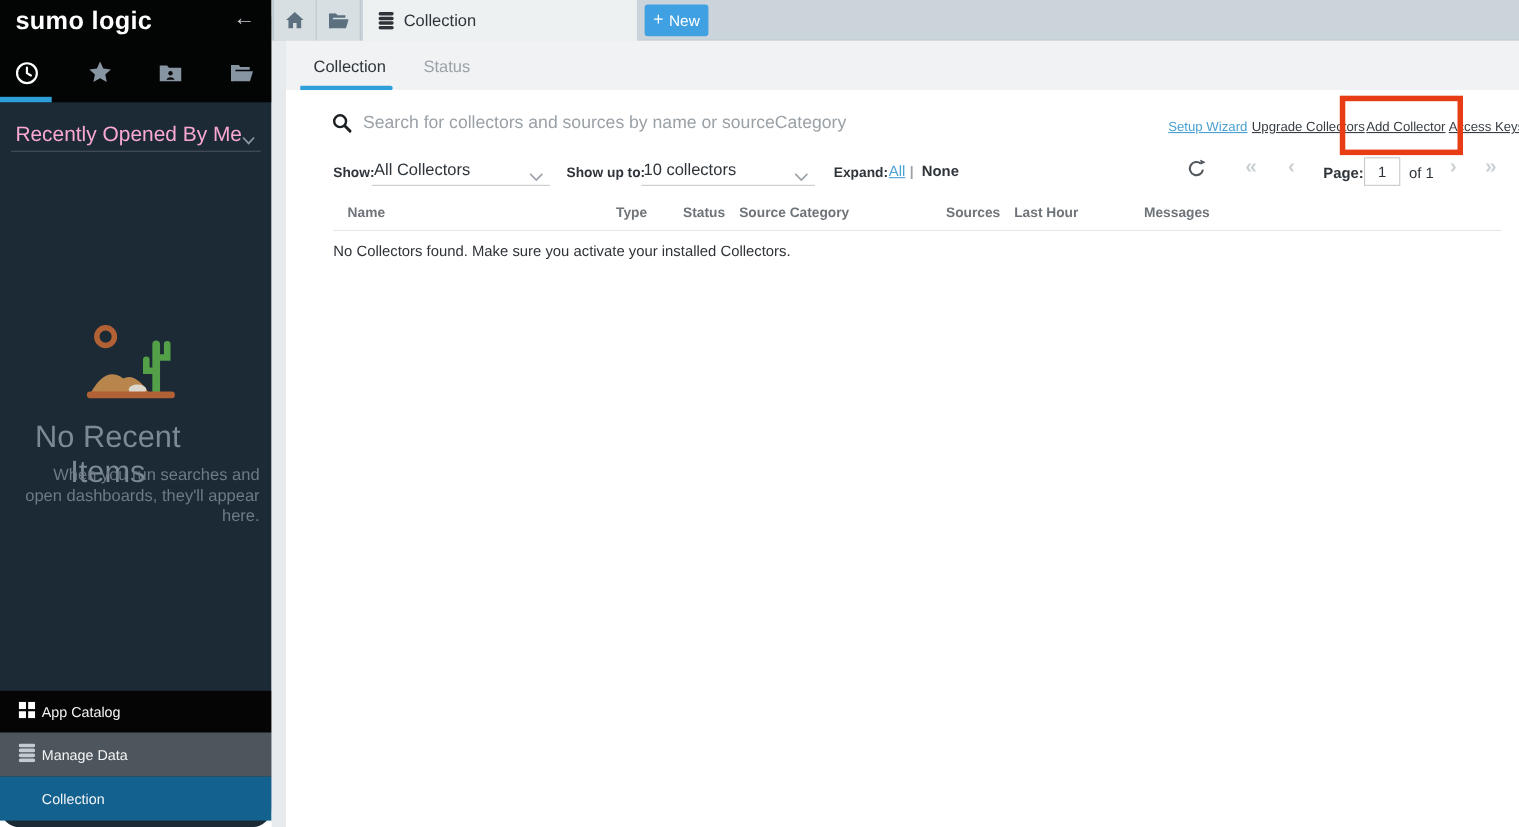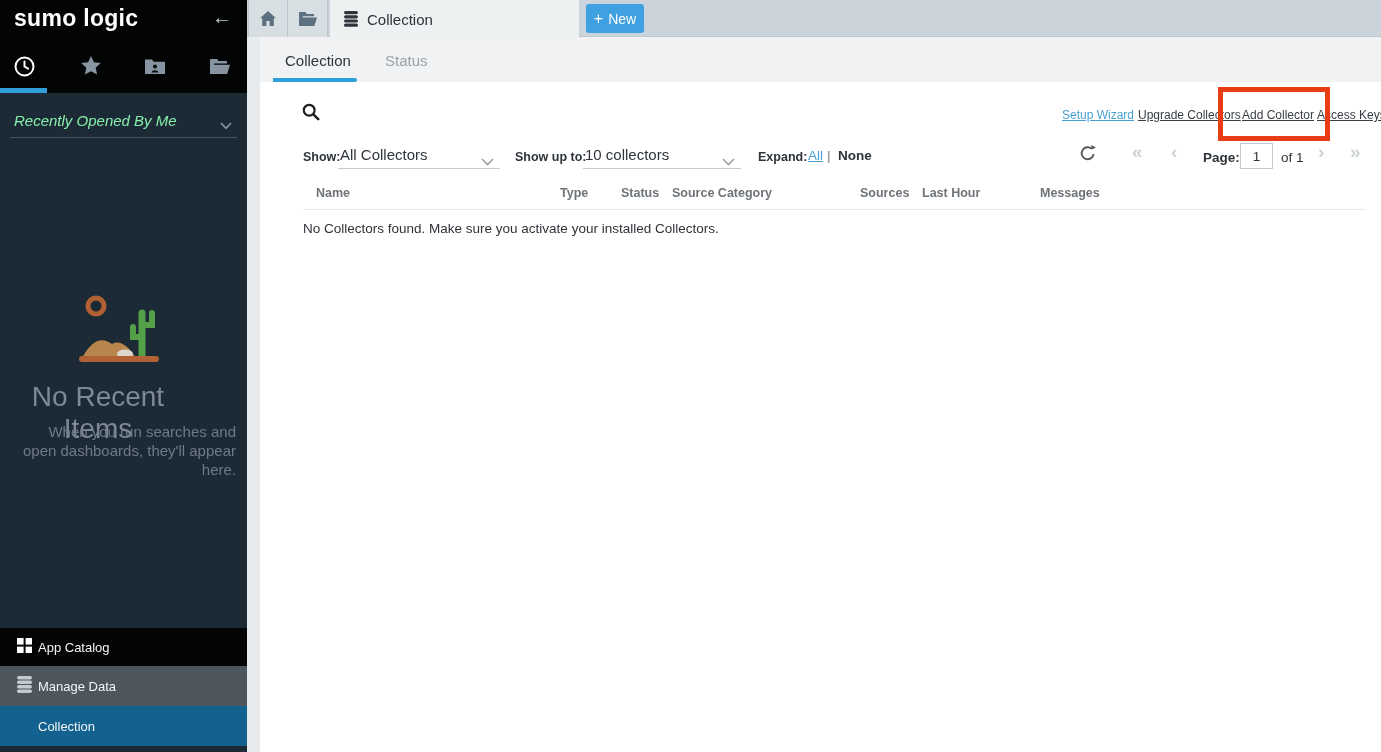--- a/index.html
+++ b/index.html
@@ -1,27 +1,27 @@
 <!DOCTYPE html>
 <html><head>
 <meta charset="utf-8">
 <style>
   * { box-sizing: border-box; margin: 0; padding: 0; }
   html, body { width: 1381px; height: 752px; overflow: hidden; }
   body { position: relative; font-family: "Liberation Sans", sans-serif; background: #ffffff; }
 
   
-  #sidebar { position: absolute; left: 0; top: 0; width: 247px; height: 752px; background: #1c2a36; }
+  #sidebar { position: absolute; left: 0; top: 0; width: 247px; height: 752px; background: #1c2a36; border-radius: 18px; }
   .sb-top { position: absolute; top: 0; left: 0; width: 247px; height: 93px; background: #030404; }
   .logo { position: absolute; left: 14px; top: 5px; color: #fff; font-size: 23px; font-weight: bold; letter-spacing: .3px; }
   .collapse-btn { position: absolute; right: 15px; top: 6px; color: #c6cfd6; font-size: 20px; cursor: pointer; }
   .nav-ic { position: absolute; top: 54px; width: 26px; height: 24px; display: flex; align-items: center; justify-content: center; }
   #ni-recent { left: 11px; } #ni-fav { left: 78px; } #ni-shared { left: 142px; } #ni-lib { left: 207px; }
   .active-bar { position: absolute; left: 0; top: 88px; width: 47px; height: 5px; background: #2e9fd9; }
-  .recent-row { position: absolute; top: 112px; left: 14px; width: 220px; color: #86efac; font-size: 15px; cursor: pointer; font-style: italic; }
+  .recent-row { position: absolute; top: 112px; left: 14px; width: 220px; color: #f9a8d4; font-size: 19px; cursor: pointer; }
   .recent-caret { position: absolute; right: 2px; top: 4px; }
   .sb-divider { position: absolute; top: 137px; left: 10px; width: 227px; border-top: 1px solid #47525c; }
   .illus { position: absolute; left: 78px; top: 292px; }
   .empty-title { position: absolute; top: 381px; left: 0; width: 196px; text-align: center; font-size: 28px; color: #7d8993; }
   .empty-cap { position: absolute; top: 422px; left: 11px; width: 225px; text-align: right; font-size: 15px; line-height: 19px; color: #6e7a84; }
   .menu-item { position: absolute; left: 0; width: 247px; display: flex; align-items: center; color: #f2f4f5; font-size: 13px; cursor: pointer; }
   #mi-app { top: 628px; height: 38px; background: #050505; padding-left: 17px; }
   #mi-manage { top: 666px; height: 40px; background: #4e565d; padding-left: 17px; }
   #mi-collection { top: 706px; height: 40px; background: #13618f; padding-left: 38px; }
   .mi-label { margin-left: 6px; }
@@ -202,20 +202,21 @@
     <div class="st-underline"></div>
   </div>
 
   <div class="content">
     <span class="search-ic">
       <svg width="18" height="18" viewBox="0 0 18 18">
           <circle cx="7.2" cy="7.2" r="5.4" fill="none" stroke="#1d2023" stroke-width="2.2"></circle>
           <line x1="11.4" y1="11.4" x2="16.2" y2="16.2" stroke="#1d2023" stroke-width="2.6" stroke-linecap="round"></line>
         </svg>
     </span>
+    <input class="search-input" type="text" placeholder="Search for collectors and sources by name or sourceCategory" style="">
 
     <a class="link" id="lnk-setup">Setup Wizard</a>
     <a class="link" id="lnk-upgrade">Upgrade Collectors</a>
     <a class="link" id="lnk-add">Add Collector</a>
     <a class="link" id="lnk-keys">Access Keys</a>
     <div class="redbox"></div>
 
     <span class="lbl" id="show-lbl">Show:</span>
     <div class="dd" id="show-dd">
       <span class="val">All Collectors</span>

